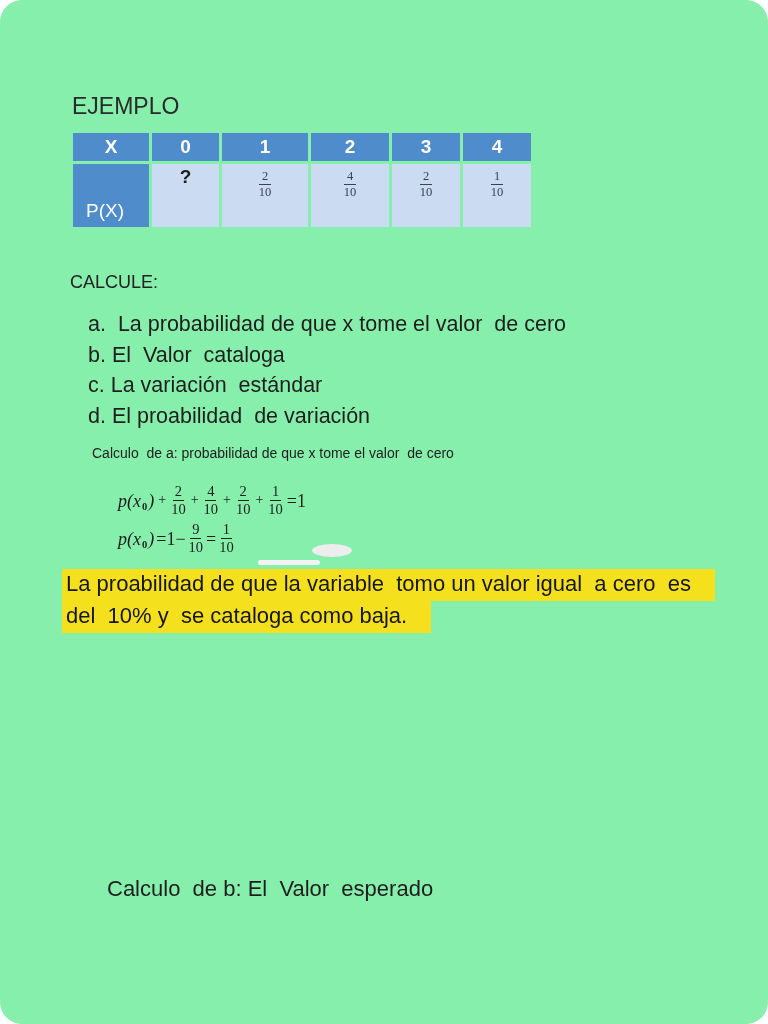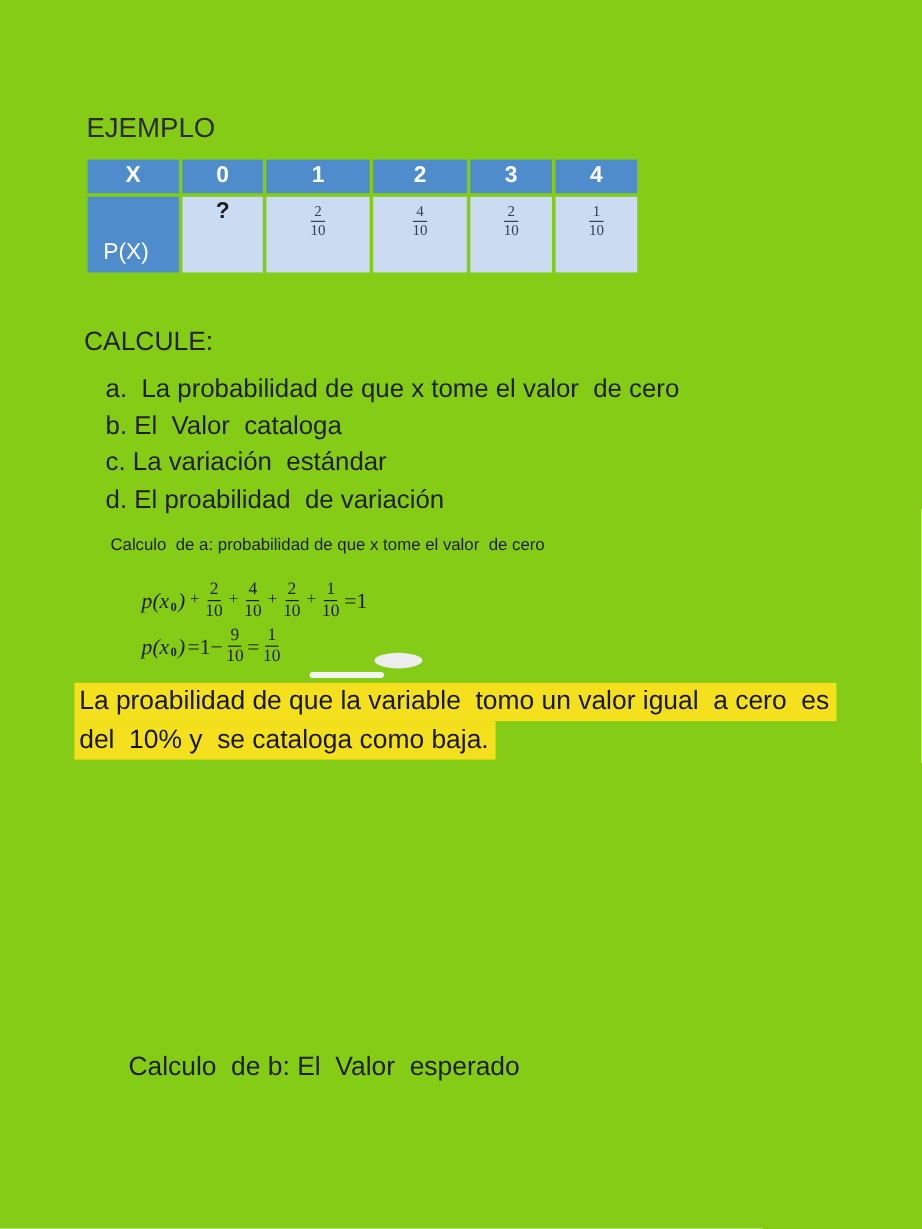--- a/index.html
+++ b/index.html
@@ -1,23 +1,23 @@
 <!DOCTYPE html>
 <html><head>
 <meta charset="utf-8">
 <style>
   html,body{margin:0;padding:0;background:#ffffff;}
-  #canvas{position:relative;width:768px;height:1024px;background:#84cc16;overflow:hidden;
-          font-family:"Liberation Sans",sans-serif;color:#222;}
+  #canvas{position:relative;width:768px;height:1024px;background:#86efac;overflow:hidden;
+          font-family:"Liberation Sans",sans-serif;color:#222;border-radius:22px;}
 
   .pre{white-space:pre;}
 
   
   #title{position:absolute;left:72px;top:93px;font-size:23px;color:#2a2a2a;}
-  #calcule-heading{position:absolute;left:70px;top:272px;font-size:22px;color:#222;text-align:center;}
+  #calcule-heading{position:absolute;left:70px;top:272px;font-size:18px;color:#222;text-align:center;}
   #calc-a-heading{position:absolute;left:92px;top:445px;font-size:14px;color:#1e1e1e;}
   #calc-b-heading{position:absolute;left:107px;top:876px;font-size:22px;color:#1e1e1e;}
 
   
   #calcule-list{position:absolute;left:88px;top:309px;font-size:21.5px;line-height:30.5px;color:#1e1e1e;}
 
   
   #ptable{position:absolute;left:73px;top:133px;display:grid;
           grid-template-columns:76px 67px 86px 78px 68px 68px;
           grid-template-rows:28px 63px;gap:3px;}
@@ -45,21 +45,21 @@
   .mfrac .num{border-bottom:1.3px solid #1d1d1d;padding:0 2px;}
   .mfrac .den{padding-top:1px;}
   .mresult{margin-left:2px;}
 
   
   #smudge-1{position:absolute;left:312px;top:544px;width:40px;height:13px;background:#ededed;border-radius:50%;}
   #smudge-2{position:absolute;left:258px;top:560px;width:62px;height:5px;background:#f3f3f3;border-radius:3px;}
 
   
   .hl{position:absolute;background:#F5E01D;color:#161616;font-size:22px;
-      padding:2px 6px 4px 4px;white-space:pre;}
+      padding:2px 24px 4px 4px;white-space:pre;}
   #highlight-line-1{left:62px;top:569px;}
   #highlight-line-2{left:62px;top:601px;}
 </style>
 </head>
 <body>
 
 <div id="canvas">
 
   <div id="title" class="pre">EJEMPLO</div>
 

